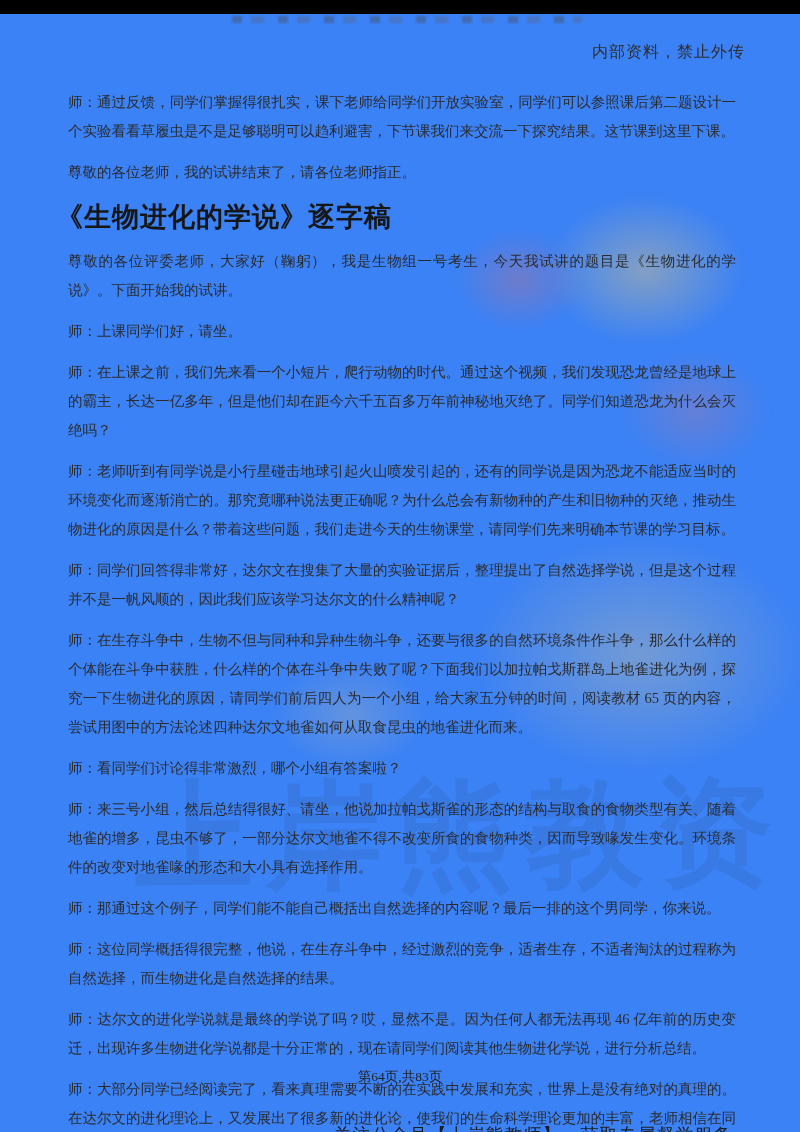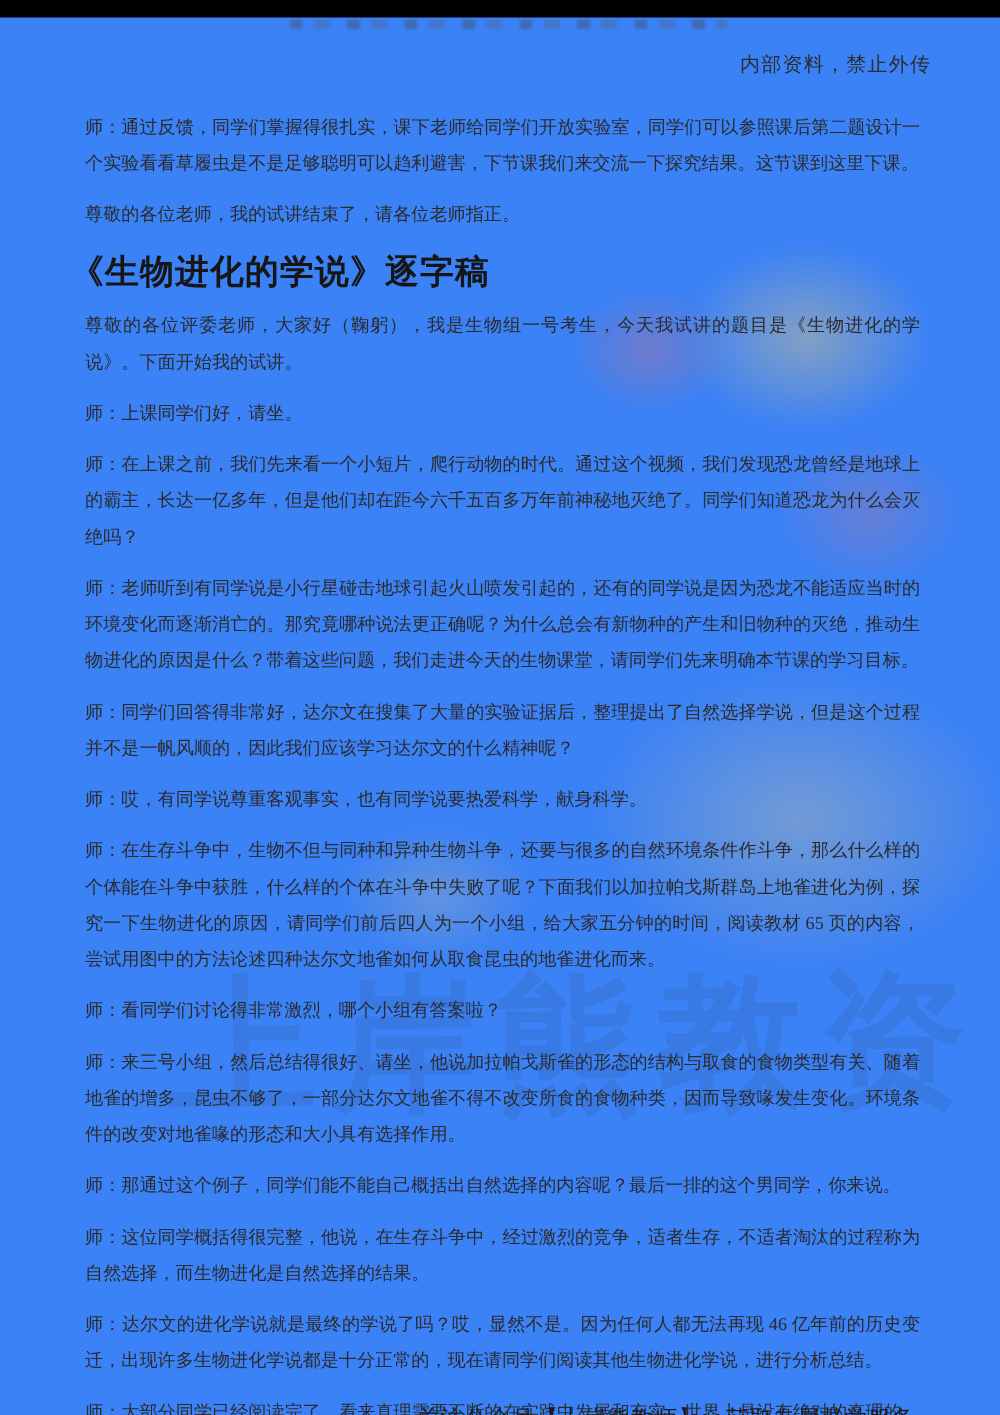--- a/index.html
+++ b/index.html
@@ -136,25 +136,25 @@
     <p>师：通过反馈，同学们掌握得很扎实，课下老师给同学们开放实验室，同学们可以参照课后第二题设计一个实验看看草履虫是不是足够聪明可以趋利避害，下节课我们来交流一下探究结果。这节课到这里下课。</p>
     <p>尊敬的各位老师，我的试讲结束了，请各位老师指正。</p>
 
     <h1 class="doc-title">《生物进化的学说》逐字稿</h1>
 
     <p>尊敬的各位评委老师，大家好（鞠躬），我是生物组一号考生，今天我试讲的题目是《生物进化的学说》。下面开始我的试讲。</p>
     <p>师：上课同学们好，请坐。</p>
     <p>师：在上课之前，我们先来看一个小短片，爬行动物的时代。通过这个视频，我们发现恐龙曾经是地球上的霸主，长达一亿多年，但是他们却在距今六千五百多万年前神秘地灭绝了。同学们知道恐龙为什么会灭绝吗？</p>
     <p>师：老师听到有同学说是小行星碰击地球引起火山喷发引起的，还有的同学说是因为恐龙不能适应当时的环境变化而逐渐消亡的。那究竟哪种说法更正确呢？为什么总会有新物种的产生和旧物种的灭绝，推动生物进化的原因是什么？带着这些问题，我们走进今天的生物课堂，请同学们先来明确本节课的学习目标。</p>
     <p>师：同学们回答得非常好，达尔文在搜集了大量的实验证据后，整理提出了自然选择学说，但是这个过程并不是一帆风顺的，因此我们应该学习达尔文的什么精神呢？</p>
-    <p>师：哎，有同学说尊重客观事实，也有同学说要热爱科学，献身科学。</p>
     <p>师：在生存斗争中，生物不但与同种和异种生物斗争，还要与很多的自然环境条件作斗争，那么什么样的个体能在斗争中获胜，什么样的个体在斗争中失败了呢？下面我们以加拉帕戈斯群岛上地雀进化为例，探究一下生物进化的原因，请同学们前后四人为一个小组，给大家五分钟的时间，阅读教材 65 页的内容，尝试用图中的方法论述四种达尔文地雀如何从取食昆虫的地雀进化而来。</p>
     <p>师：看同学们讨论得非常激烈，哪个小组有答案啦？</p>
     <p>师：来三号小组，然后总结得很好、请坐，他说加拉帕戈斯雀的形态的结构与取食的食物类型有关、随着地雀的增多，昆虫不够了，一部分达尔文地雀不得不改变所食的食物种类，因而导致喙发生变化。环境条件的改变对地雀喙的形态和大小具有选择作用。</p>
     <p>师：那通过这个例子，同学们能不能自己概括出自然选择的内容呢？最后一排的这个男同学，你来说。</p>
     <p>师：这位同学概括得很完整，他说，在生存斗争中，经过激烈的竞争，适者生存，不适者淘汰的过程称为自然选择，而生物进化是自然选择的结果。</p>
     <p>师：达尔文的进化学说就是最终的学说了吗？哎，显然不是。因为任何人都无法再现 46 亿年前的历史变迁，出现许多生物进化学说都是十分正常的，现在请同学们阅读其他生物进化学说，进行分析总结。</p>
     <p>师：大部分同学已经阅读完了，看来真理需要不断的在实践中发展和充实，世界上是没有绝对的真理的。在达尔文的进化理论上，又发展出了很多新的进化论，使我们的生命科学理论更加的丰富，老师相信在同学们的努力下生命科学之谜会逐渐被揭开。</p>
   </div>
 
+  <div class="page-indicator">第64页,共83页</div>
   <div class="footer-promo">关注公众号【上岸熊教师】，获取专属督学服务</div>
 
 </div>
 
 </body></html>

